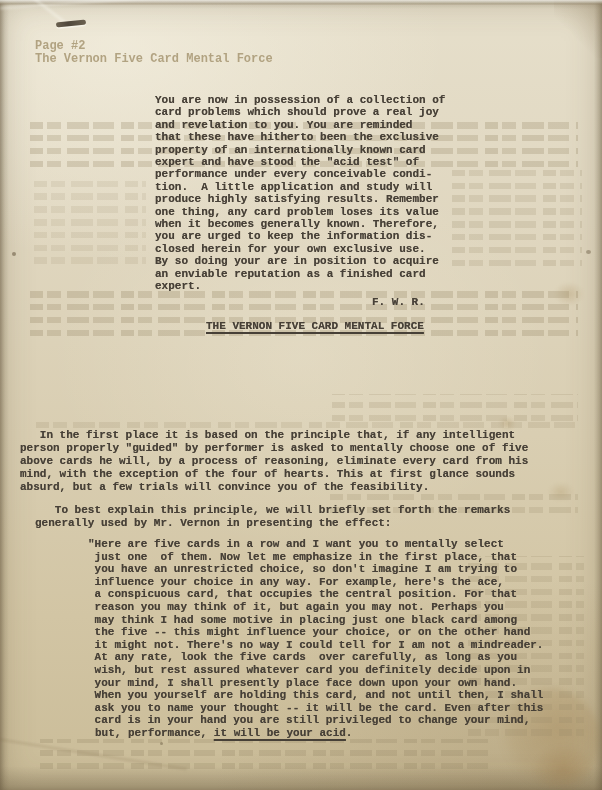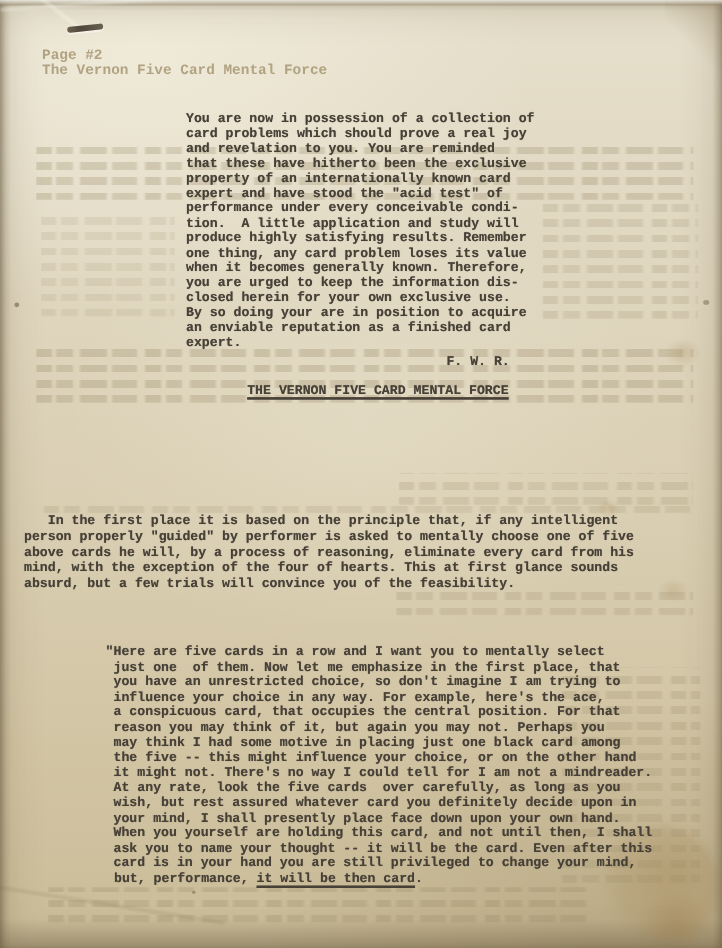--- a/index.html
+++ b/index.html
@@ -163,32 +163,34 @@
   <div class="txt section-title" style="left:206px;top:320px">THE VERNON FIVE CARD MENTAL FORCE</div>
 
 
 
   <pre class="txt" style="left:20px;top:429px">   In the first place it is based on the principle that, if any intelligent
 person properly "guided" by performer is asked to mentally choose one of five
 above cards he will, by a process of reasoning, eliminate every card from his
 mind, with the exception of the four of hearts. This at first glance sounds
 absurd, but a few trials will convince you of the feasibility.</pre>
 
+  <pre class="txt" style="left:35px;top:504px">   To best explain this principle, we will briefly set forth the remarks
+generally used by Mr. Vernon in presenting the effect:</pre>
 
   <pre class="txt quote" style="left:88px;top:538px">"Here are five cards in a row and I want you to mentally select
  just one  of them. Now let me emphasize in the first place, that
  you have an unrestricted choice, so don't imagine I am trying to
  influence your choice in any way. For example, here's the ace,
  a conspicuous card, that occupies the central position. For that
  reason you may think of it, but again you may not. Perhaps you
  may think I had some motive in placing just one black card among
  the five -- this might influence your choice, or on the other hand
  it might not. There's no way I could tell for I am not a mindreader.
  At any rate, look the five cards  over carefully, as long as you
  wish, but rest assured whatever card you definitely decide upon in
  your mind, I shall presently place face down upon your own hand.
  When you yourself are holding this card, and not until then, I shall
  ask you to name your thought -- it will be the card. Even after this
  card is in your hand you are still privileged to change your mind,</pre>
 
-  <div class="txt" style="left:95px;top:727px"><span>but, performance, </span><span class="u">it will be then card</span><span>.</span></div>
+  <div class="txt" style="left:95px;top:727px"><span>but, performance, </span><span class="u">it will be your acid</span><span>.</span></div>
 
 </div>
 
 </body></html>

